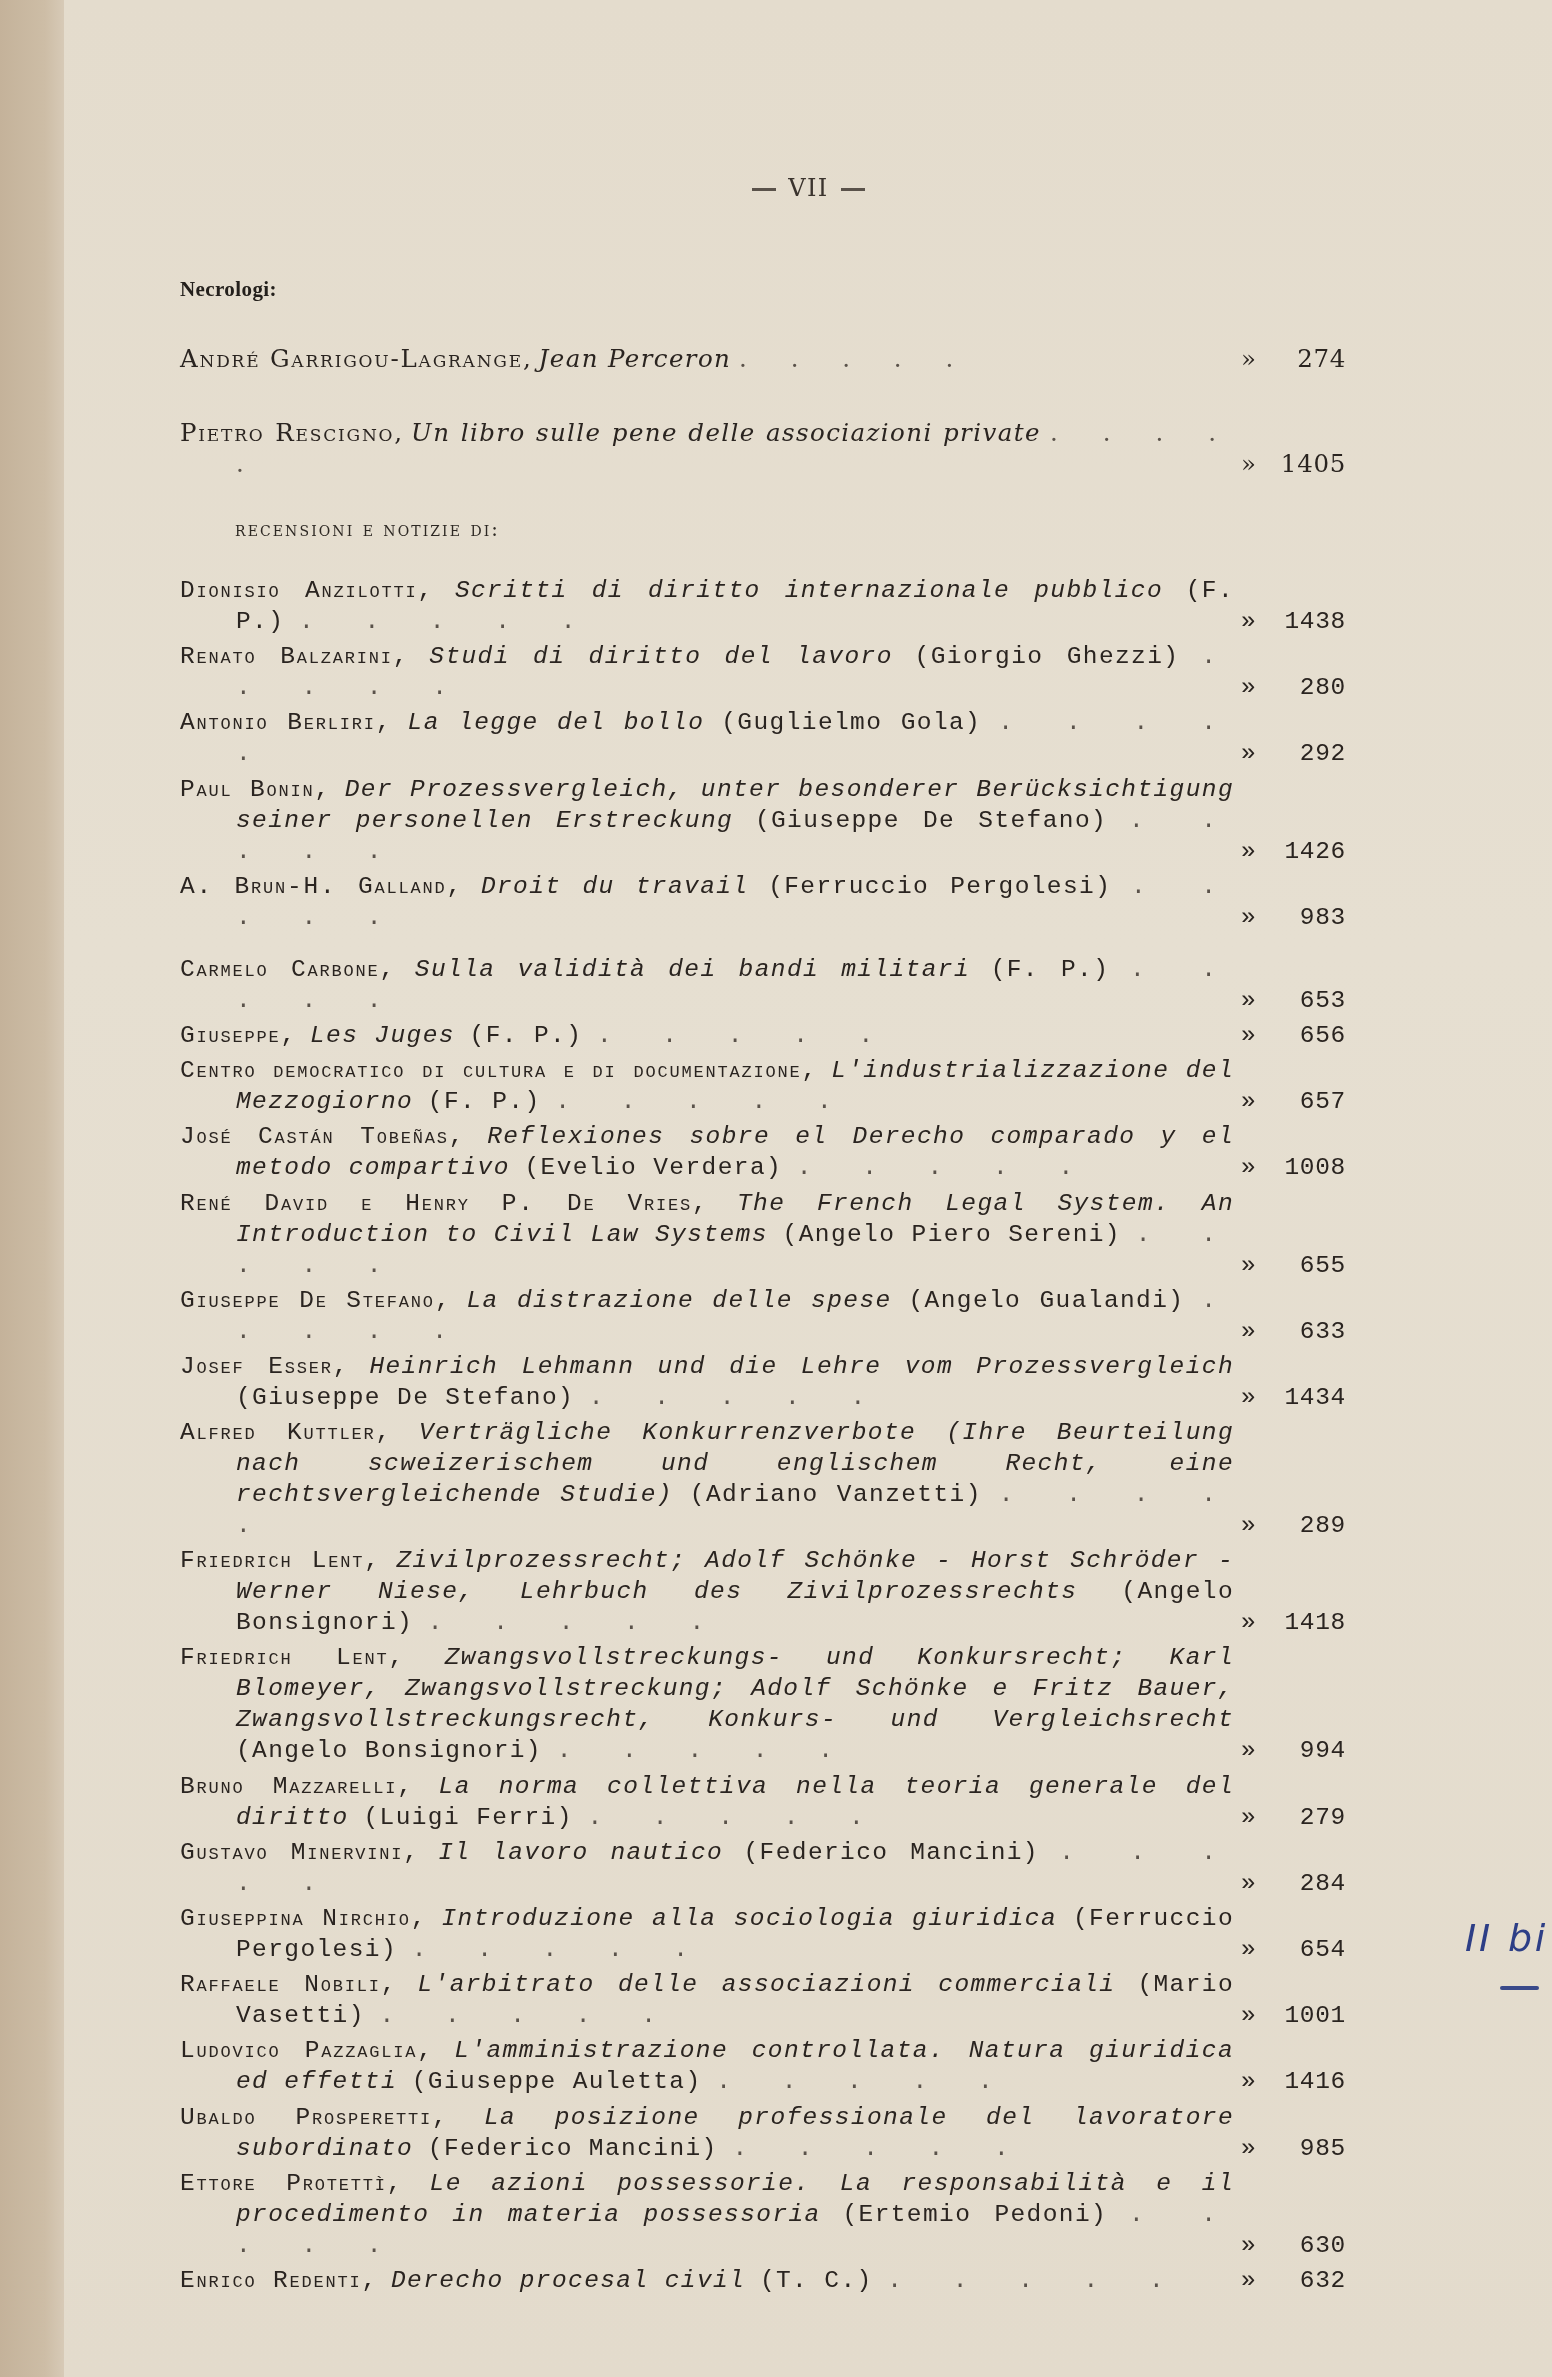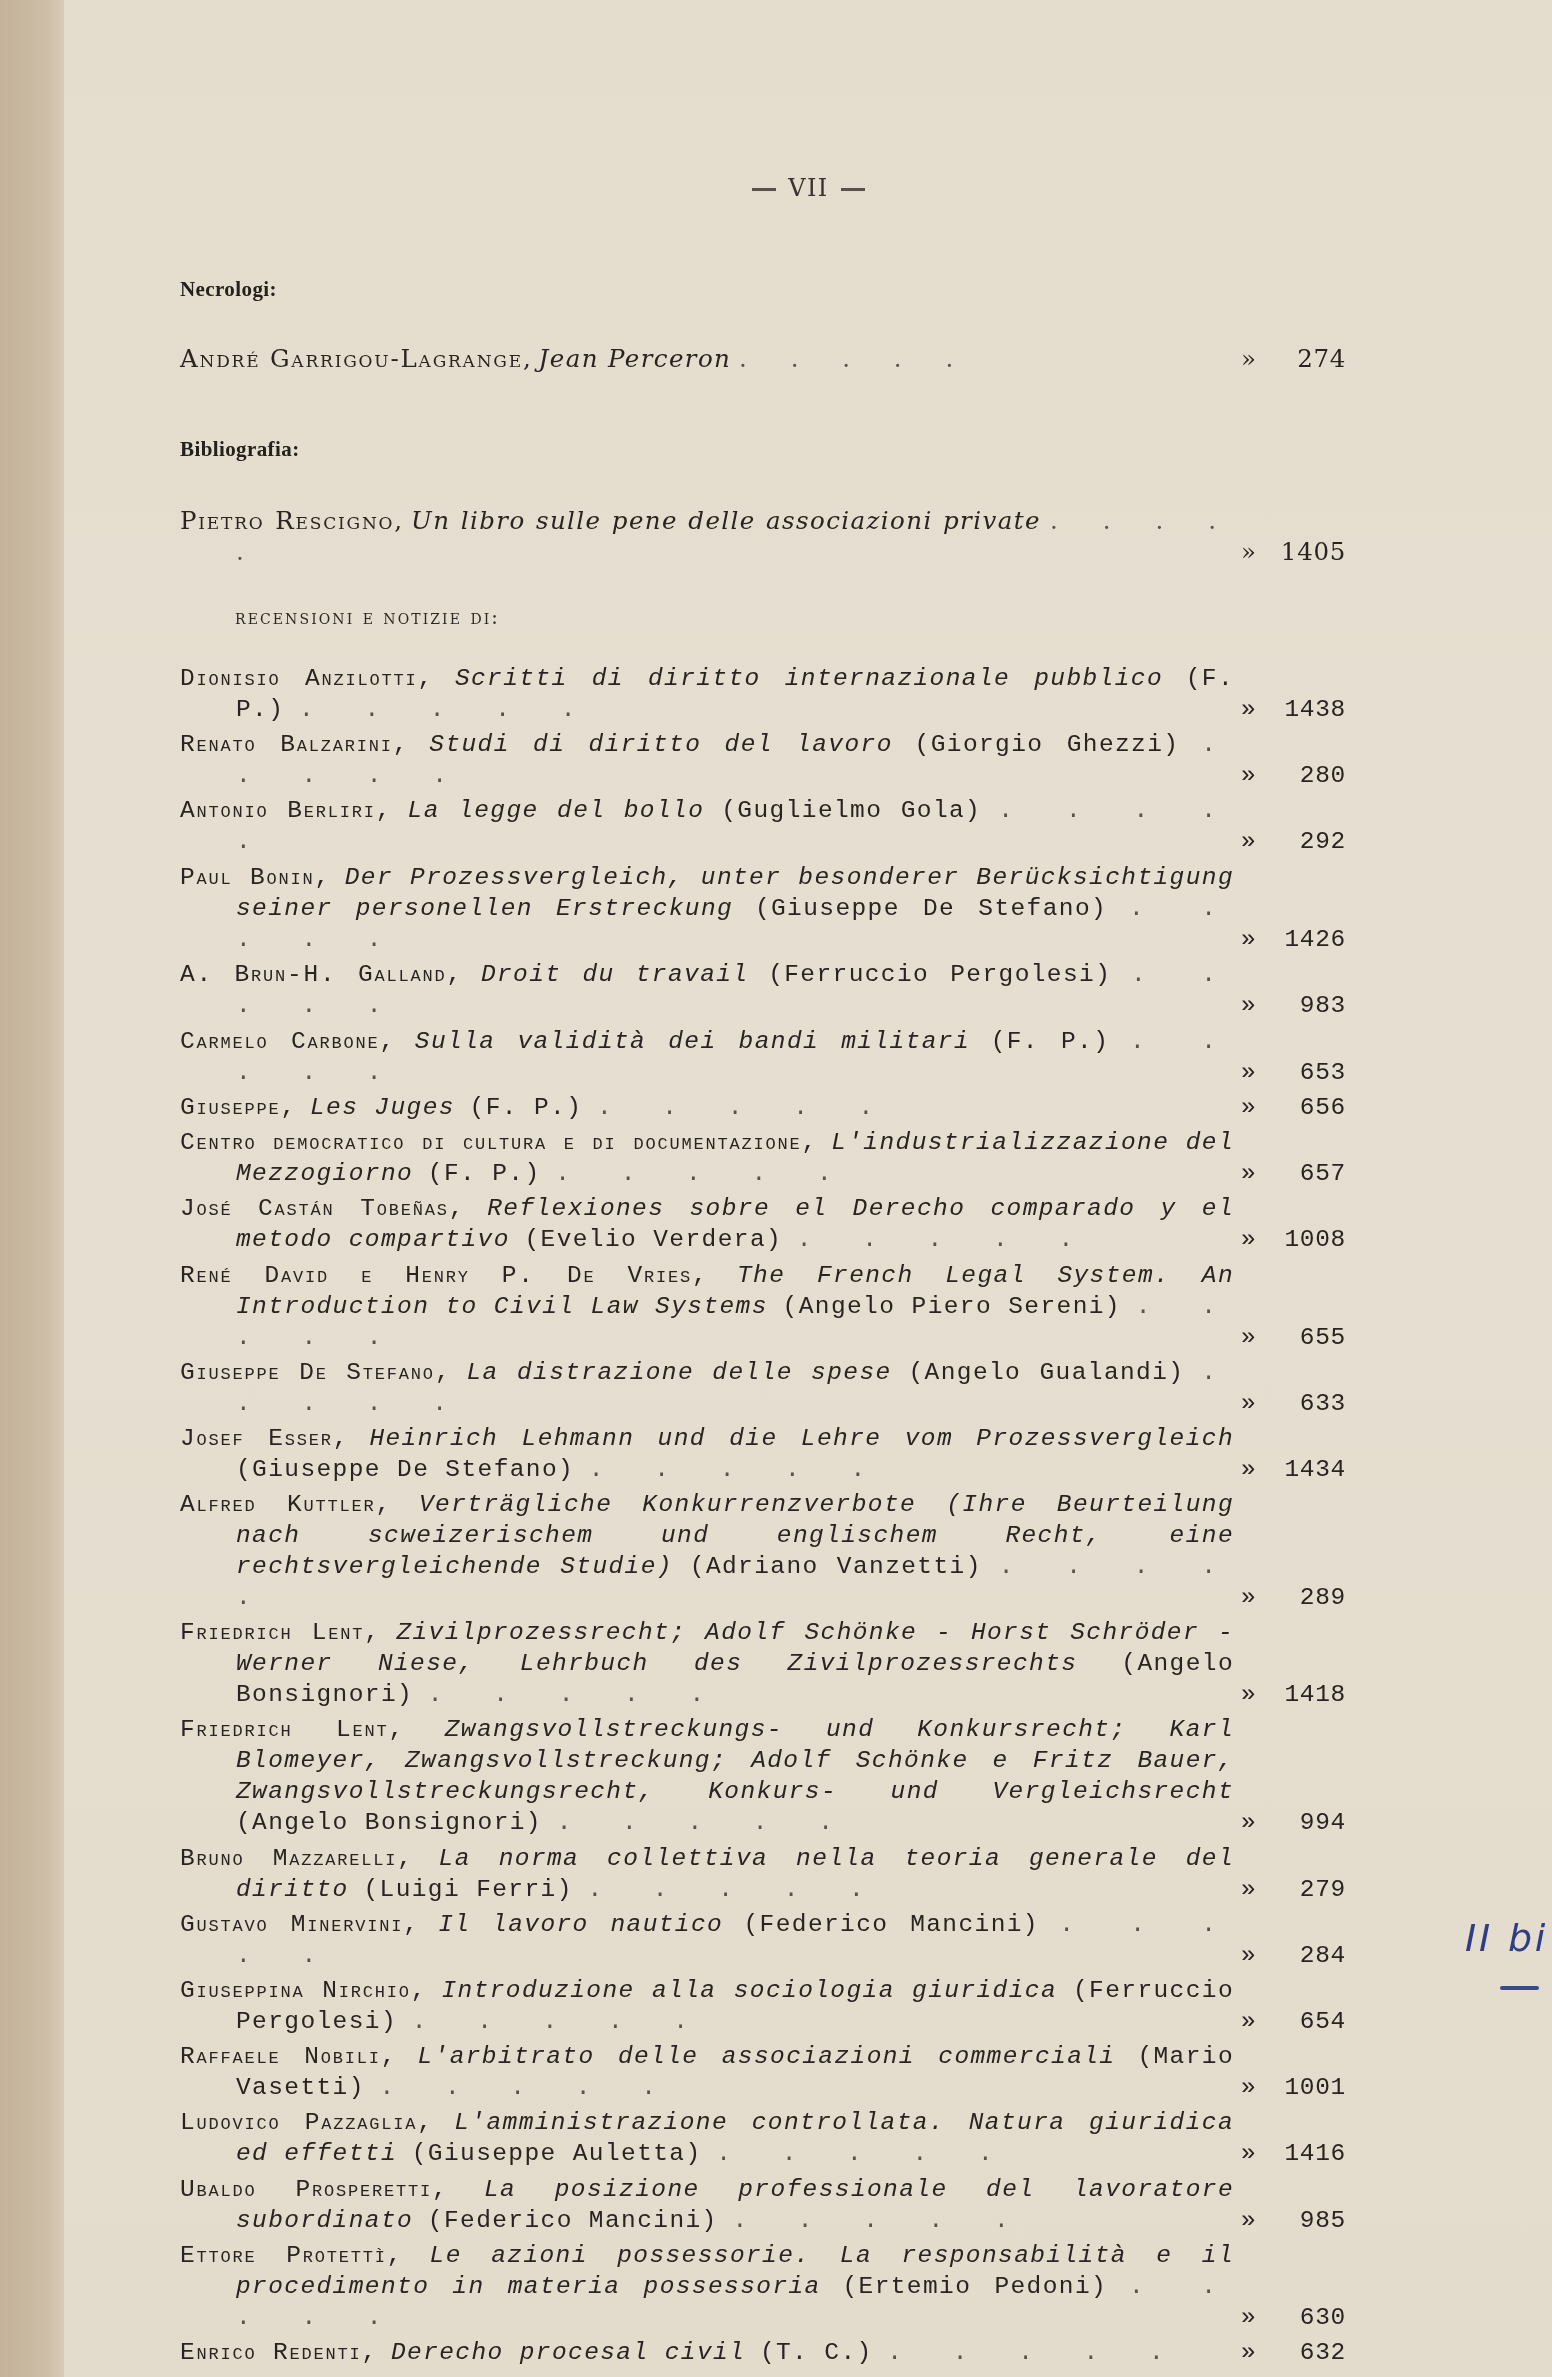--- a/index.html
+++ b/index.html
@@ -63,21 +63,20 @@
   <div class="content">
 
     <h2 class="section-head">Necrologi:</h2>
     <div id="necrologi-list" style="margin-top:41px;">
         <div class="entry">
           <span class="text"><span class="author">André Garrigou-Lagrange</span>, <span class="title">Jean Perceron</span> <span class="leader">. . . . .</span></span>
           <span class="pageref"><span class="q">»</span><span>274</span></span>
         </div>
       </div>
 
-    <h2 class="section-head" style="margin-top:63px;">Bibliografia:</h2>
     <div id="biblio-main" style="margin-top:43px;">
         <div class="entry">
           <span class="text"><span class="author">Pietro Rescigno</span>, <span class="title">Un libro sulle pene delle associazioni private</span> <span class="leader">. . . . .</span></span>
           <span class="pageref"><span class="q">»</span><span>1405</span></span>
         </div>
       </div>
 
     <div class="subhead" style="margin-top:39px;">Recensioni e notizie di:</div>
     <div id="recensioni-list" style="margin-top:34px;font-family:Liberation Mono, monospace;">
         <div class="entry">
@@ -93,21 +92,21 @@
           <span class="pageref"><span class="q">»</span><span>292</span></span>
         </div>
         <div class="entry" style="margin-top: 4.2px;">
           <span class="text"><span class="author">Paul Bonin</span>, <span class="title">Der Prozessvergleich, unter besonderer Berücksichtigung seiner personellen Erstreckung</span> <span class="reviewer">(Giuseppe De Stefano)</span> <span class="leader">. . . . .</span></span>
           <span class="pageref"><span class="q">»</span><span>1426</span></span>
         </div>
         <div class="entry" style="margin-top: 4.2px;">
           <span class="text"><span class="author">A. Brun-H. Galland</span>, <span class="title">Droit du travail</span> <span class="reviewer">(Ferruccio Pergolesi)</span> <span class="leader">. . . . .</span></span>
           <span class="pageref"><span class="q">»</span><span>983</span></span>
         </div>
-        <div class="entry" style="margin-top: 5px;">
+        <div class="entry" style="margin-top: 21px;">
           <span class="text"><span class="author">Carmelo Carbone</span>, <span class="title">Sulla validità dei bandi militari</span> <span class="reviewer">(F. P.)</span> <span class="leader">. . . . .</span></span>
           <span class="pageref"><span class="q">»</span><span>653</span></span>
         </div>
         <div class="entry" style="margin-top: 4.2px;">
           <span class="text"><span class="author">Giuseppe</span>, <span class="title">Les Juges</span> <span class="reviewer">(F. P.)</span> <span class="leader">. . . . .</span></span>
           <span class="pageref"><span class="q">»</span><span>656</span></span>
         </div>
         <div class="entry" style="margin-top: 4.2px;">
           <span class="text"><span class="author">Centro democratico di cultura e di documentazione</span>, <span class="title">L'industrializzazione del Mezzogiorno</span> <span class="reviewer">(F. P.)</span> <span class="leader">. . . . .</span></span>
           <span class="pageref"><span class="q">»</span><span>657</span></span>

